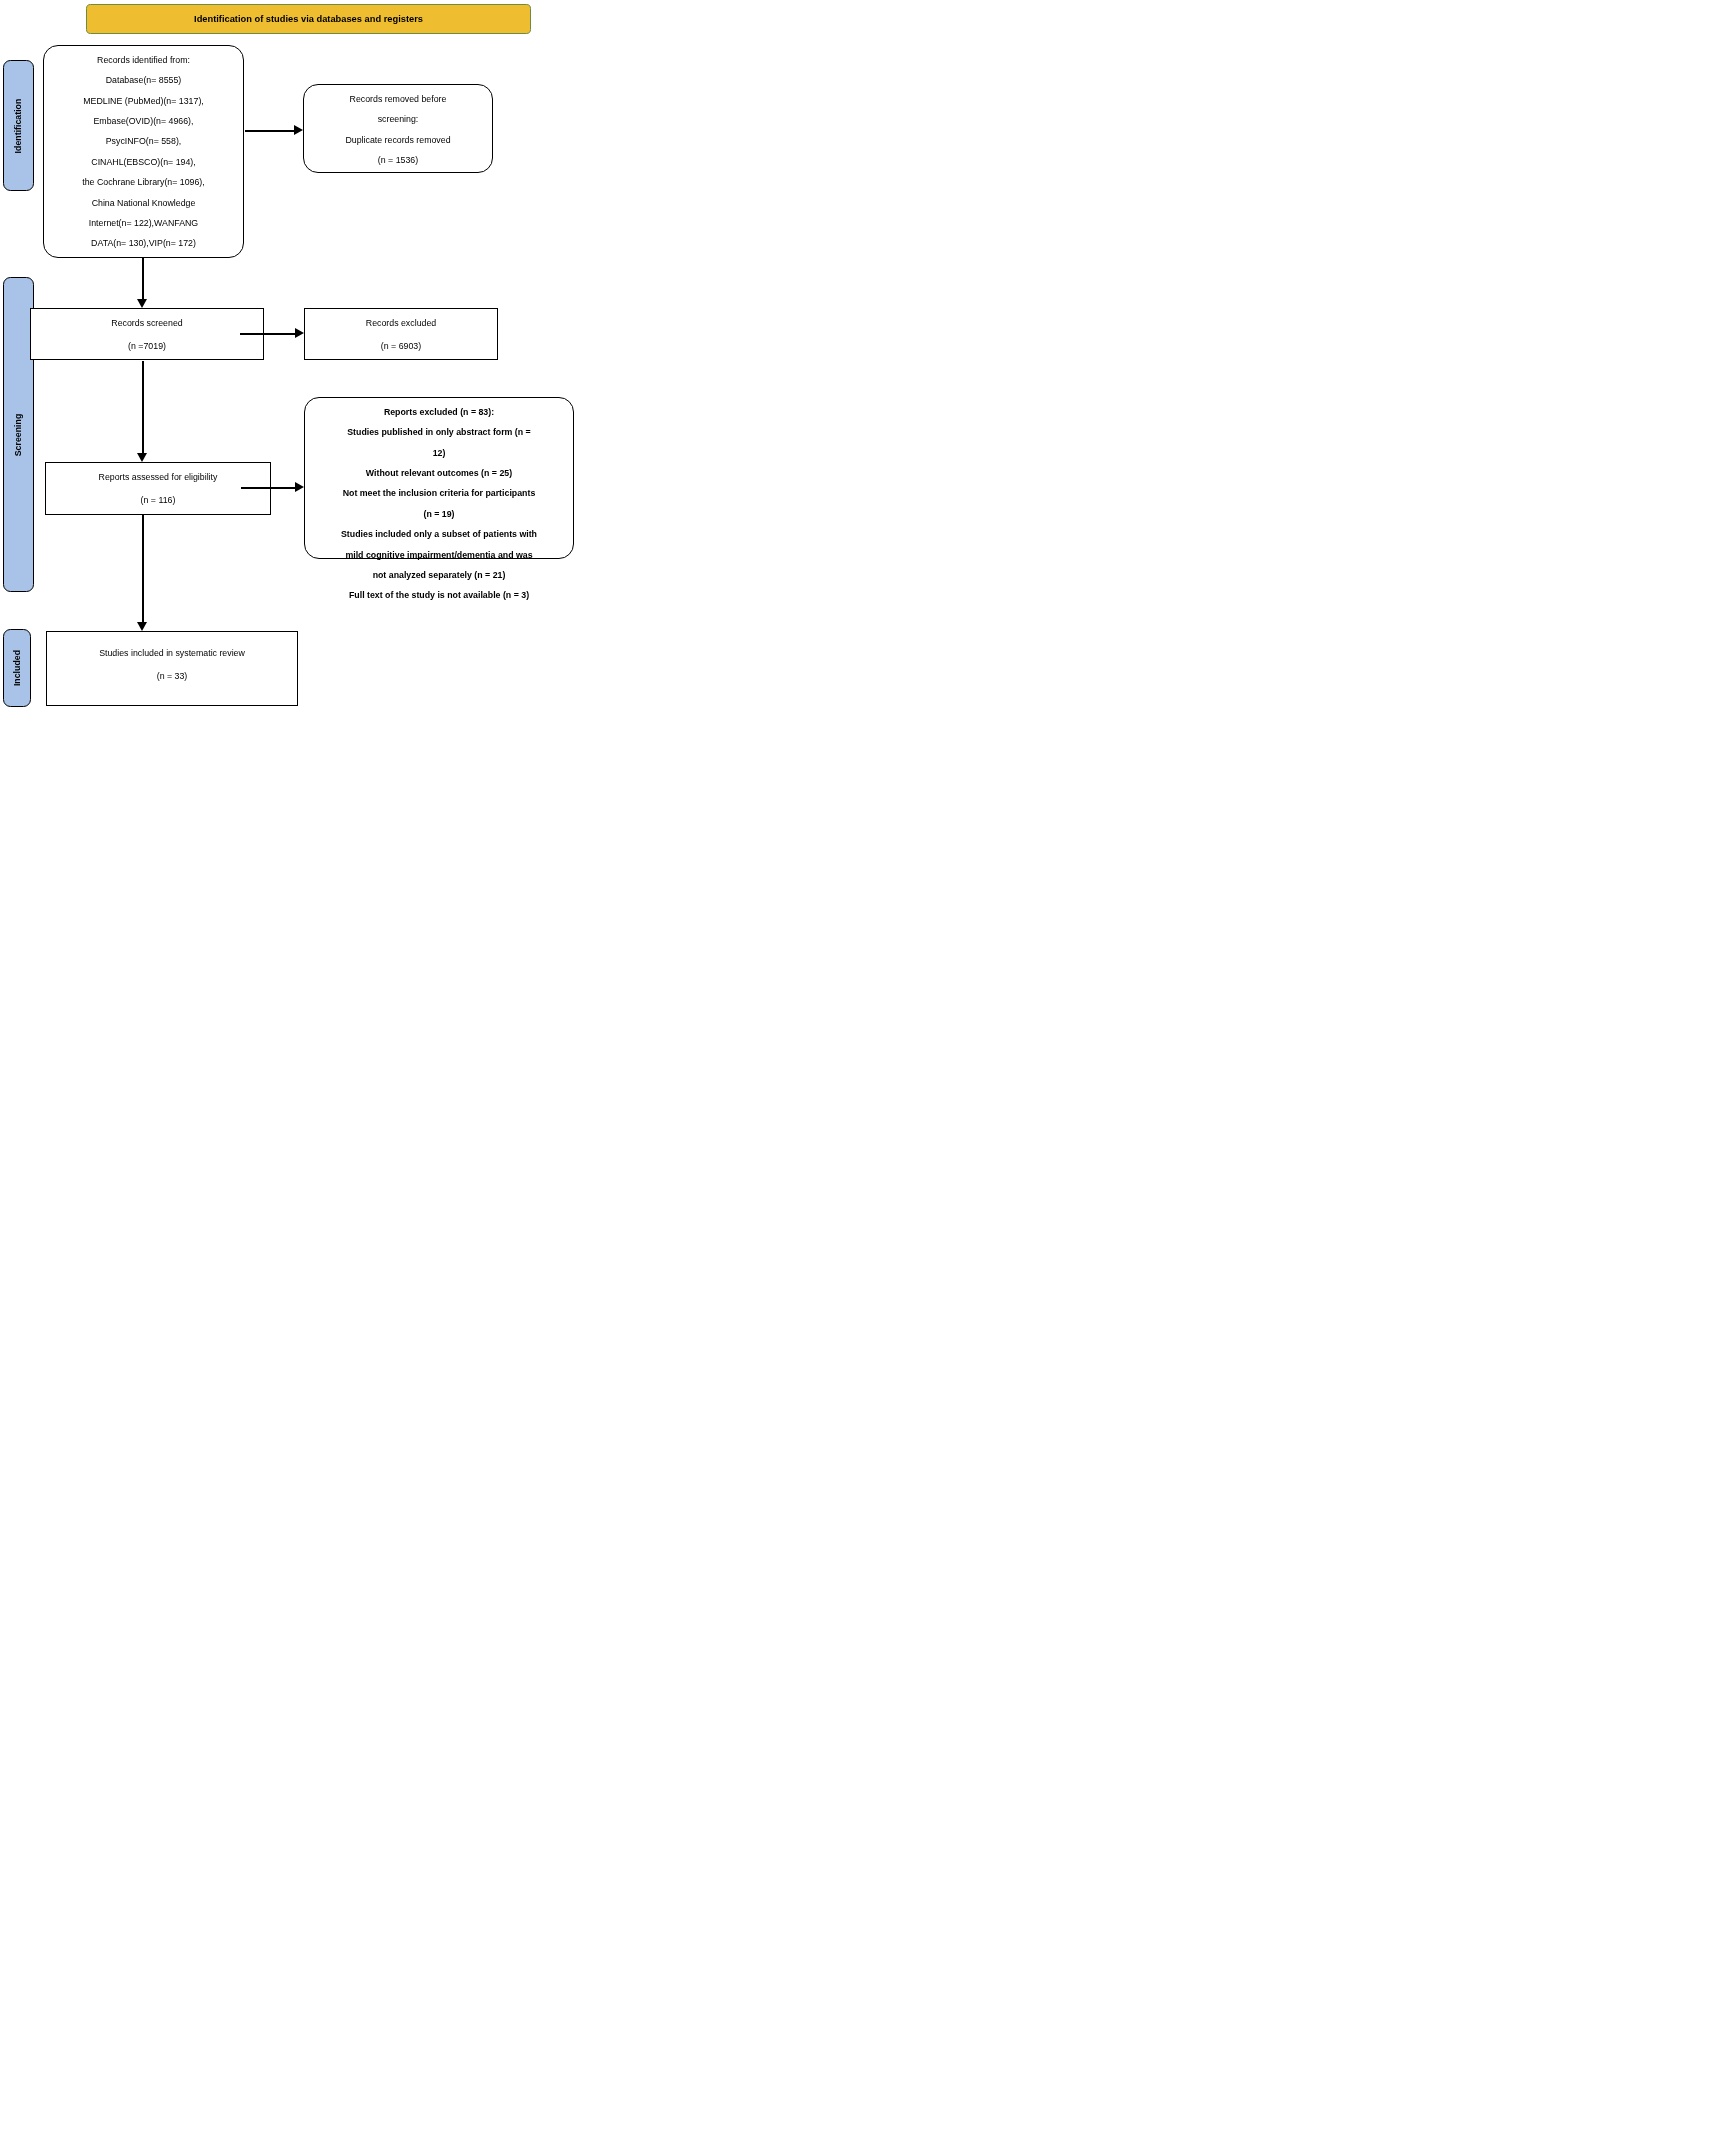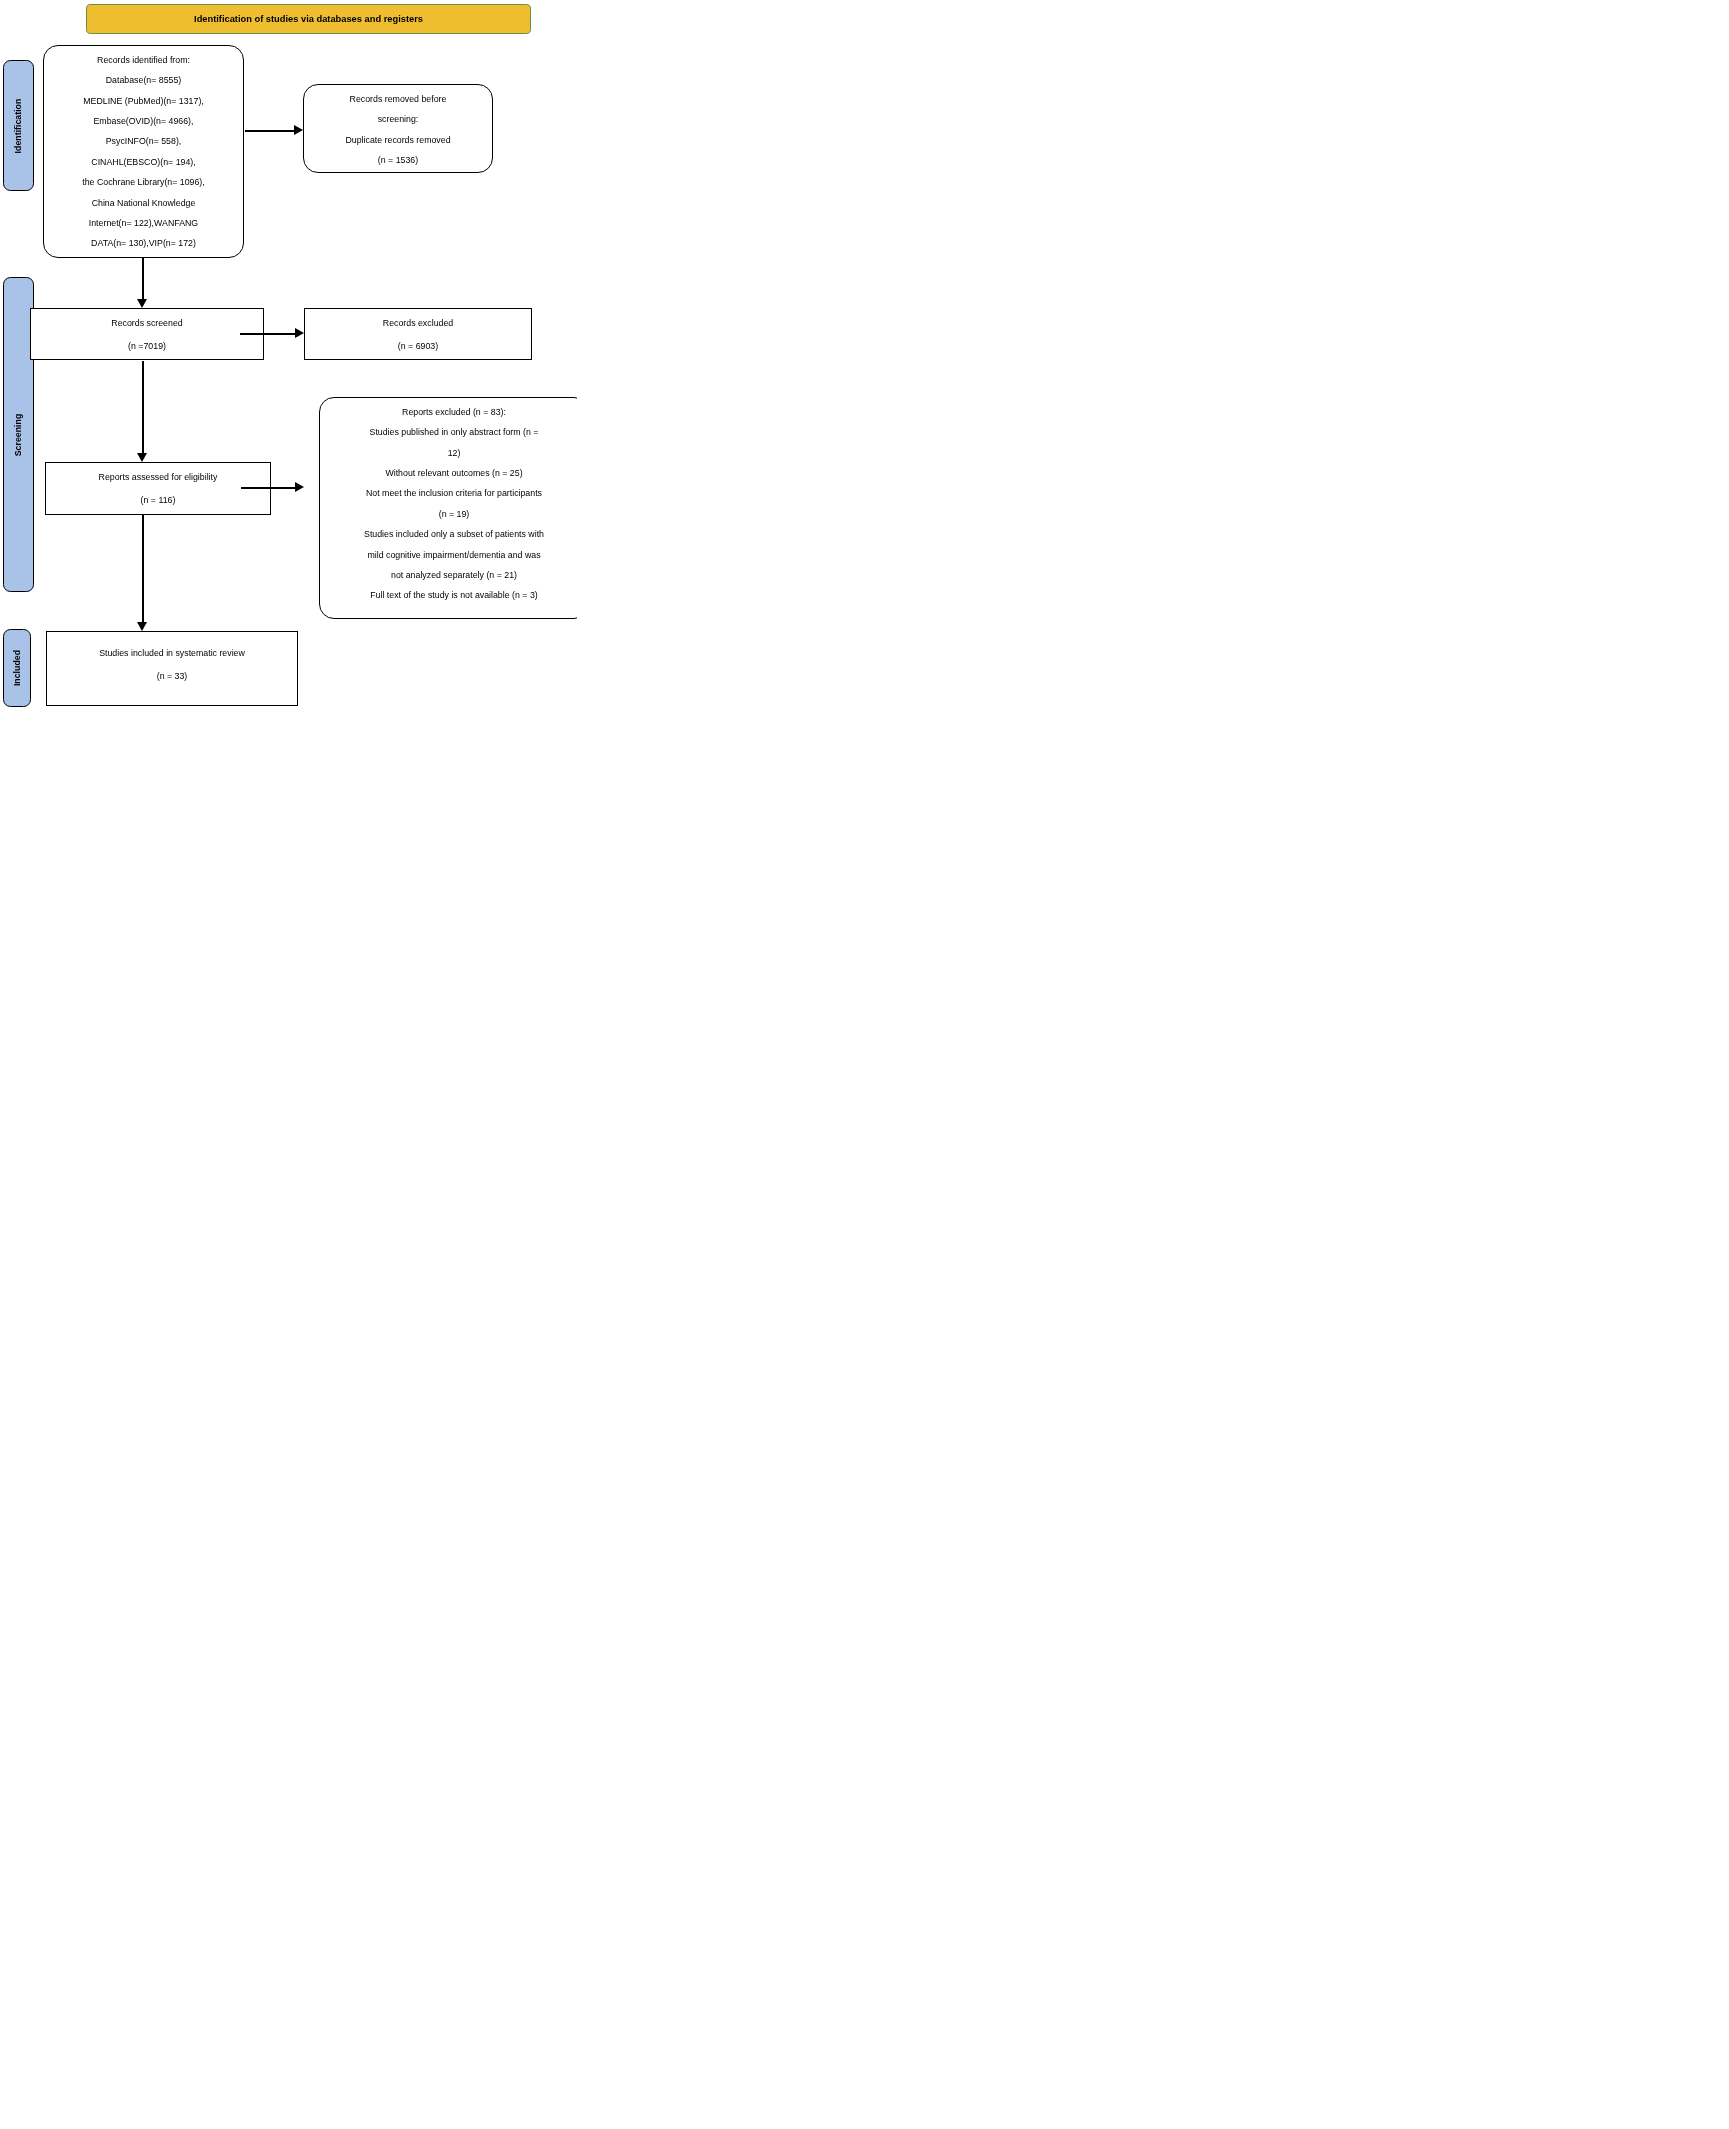--- a/index.html
+++ b/index.html
@@ -126,31 +126,31 @@
     <div class="line"><span class="it">screening</span><span>:</span></div>
     <div class="line">Duplicate records removed</div>
     <div class="line">(n = 1536)</div>
   </div>
 
   <div class="fbox lines-2" style="left:30px; top:308px; width:234px; height:52px;">
       <div class="line">Records screened</div>
       <div class="line">(n =7019)</div>
     </div>
 
-  <div class="fbox lines-2" style="left:304px; top:308px; width:228px; height:52px;">
+  <div class="fbox lines-2" style="left:304px; top:308px; width:194px; height:52px;">
       <div class="line">Records excluded</div>
       <div class="line">(n = 6903)</div>
     </div>
 
   <div class="fbox lines-2" style="left:45px; top:462px; width:226px; height:53px;">
       <div class="line">Reports assessed for eligibility</div>
       <div class="line">(n = 116)</div>
     </div>
 
-  <div class="fbox lines-lg" style="left:319px; top:397px; width:270px; height:222px;">
+  <div class="fbox lines-lg" style="left:304px; top:397px; width:270px; height:162px;font-weight:bold;">
       <div class="line">Reports excluded (n = 83):</div>
       <div class="line">Studies published in only abstract form (n =</div>
       <div class="line">12)</div>
       <div class="line">Without relevant outcomes (n = 25)</div>
       <div class="line">Not meet the inclusion criteria for participants</div>
       <div class="line">(n = 19)</div>
       <div class="line">Studies included only a subset of patients with</div>
       <div class="line">mild cognitive impairment/dementia and was</div>
       <div class="line">not analyzed separately (n = 21)</div>
       <div class="line">Full text of the study is not available (n = 3)</div>

